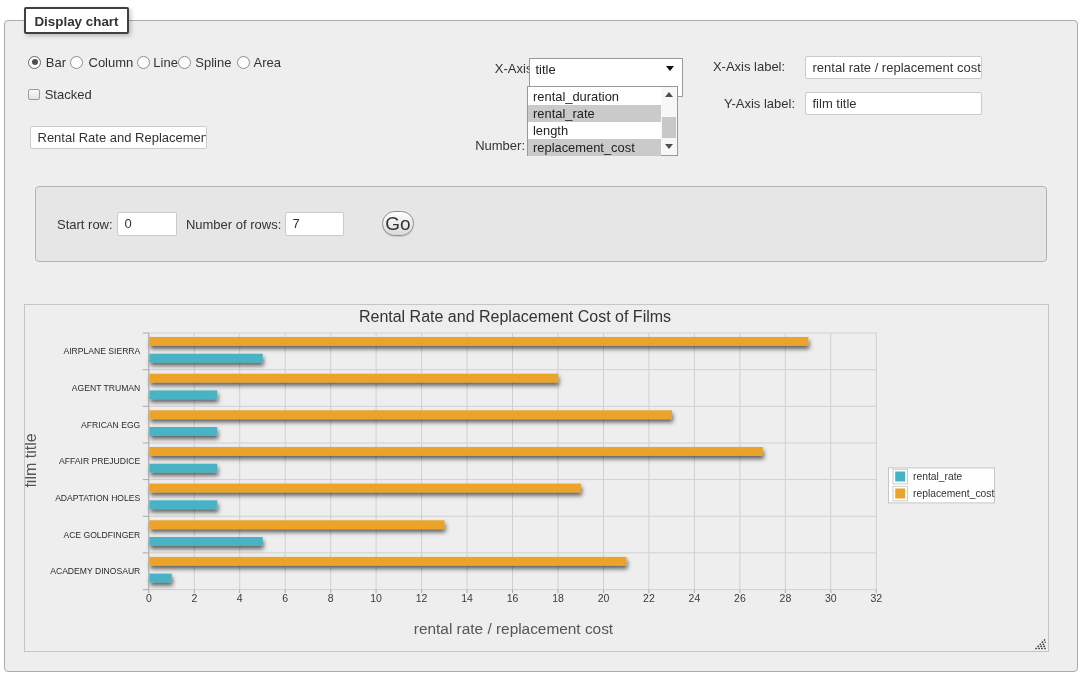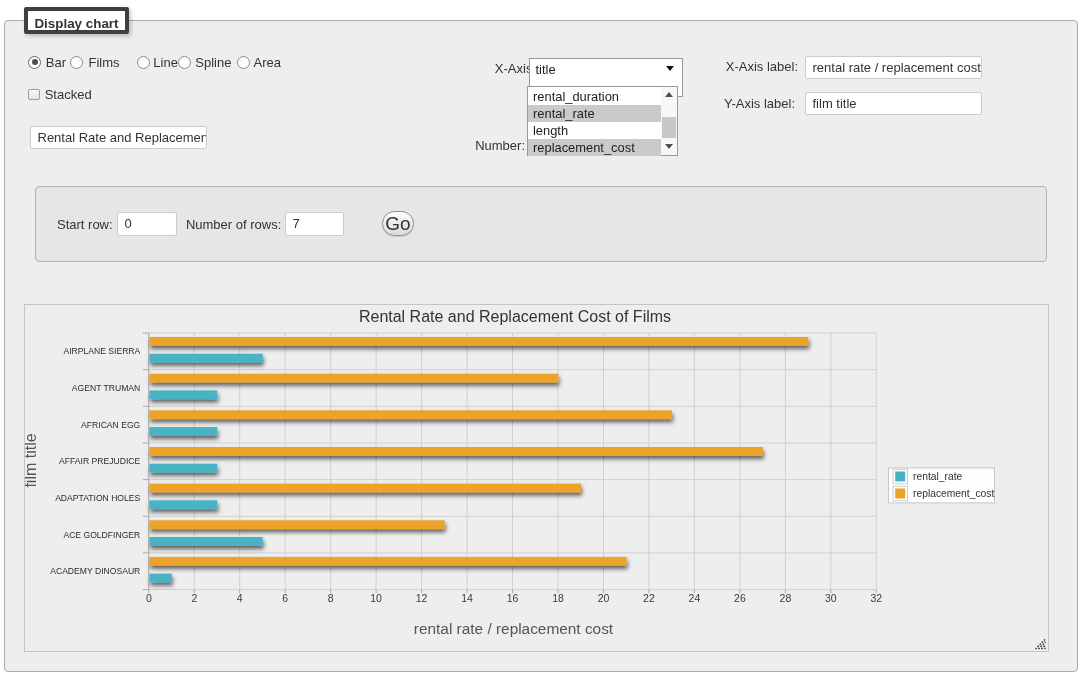--- a/index.html
+++ b/index.html
@@ -1,17 +1,17 @@
 <!DOCTYPE html>
 <html><head><meta charset="utf-8"><style>
 *{margin:0;padding:0;box-sizing:border-box}
 body{width:1081px;height:681px;background:#fff;font-family:"Liberation Sans",sans-serif;position:relative;overflow:hidden}
 .abs{position:absolute}
 .fs{left:4px;top:20px;width:1074px;height:652px;border:1px solid #ababab;border-radius:4px;background:#eeeeee}
-.leg{left:24px;top:7px;width:105px;height:27px;background:#fff;border:4px solid #404040;border-radius:2px;box-shadow:2px 2px 4px rgba(0,0,0,.22);line-height:25px;text-align:center;font-weight:bold;font-size:13.4px;color:#333}
+.leg{left:24px;top:7px;width:105px;height:27px;background:#fff;border:2px solid #404040;border-radius:2px;box-shadow:2px 2px 4px rgba(0,0,0,.22);line-height:25px;text-align:center;font-weight:bold;font-size:13.4px;color:#333}
 .t{font-size:13px;color:#333;line-height:14px}
 .radio{width:13px;height:13px;border:1px solid #8d8d8d;border-radius:50%;background:#fcfcfc}
 .radio.sel{border-color:#666}
 .radio.sel:after{content:"";position:absolute;left:2.5px;top:2.5px;width:6px;height:6px;border-radius:50%;background:#4e4e4e}
 .cb{width:11.5px;height:11.5px;border:1px solid #9c9c9c;border-radius:2px;background:linear-gradient(#f9f9f9,#e3e3e3)}
 .inp{background:#fff;border:1px solid #cbcbcb;border-radius:2px;font-size:13px;color:#333;line-height:21px;padding-left:6.5px;white-space:nowrap;overflow:hidden}
 .sel{background:#fff;border:1px solid #999;font-size:12.9px;color:#222;line-height:21px;padding-left:6px}
 .arr{width:0;height:0;border-left:4px solid transparent;border-right:4px solid transparent;border-top:5px solid #111}
 .panel{left:35px;top:186px;width:1012px;height:76px;background:#e6e6e6;border:1px solid #b2b2b2;border-radius:4px}
 .go{left:382px;top:211px;width:32px;height:25px;border:1px solid #8f8f8f;border-radius:13px;background:linear-gradient(#fefefe,#dadada);text-align:center;line-height:23px;font-size:19px;font-weight:normal;color:#333;box-shadow:0 1px 1px rgba(0,0,0,.12)}
@@ -20,21 +20,21 @@
 .optsel{background:#cacaca}
 .sb{left:661px;width:16px;background:#f7f7f7}
 .sbarr{width:0;height:0;border-left:4px solid transparent;border-right:4px solid transparent}
 </style></head><body>
 <div class="abs fs"></div>
 <div class="abs leg">Display chart</div>
 
 <div class="abs radio sel" style="left:28.4px;top:55.5px"></div>
 <div class="abs t" style="left:45.8px;top:55.5px">Bar</div>
 <div class="abs radio" style="left:70.1px;top:55.5px"></div>
-<div class="abs t" style="left:88.5px;top:55.5px">Films</div>
+<div class="abs t" style="left:88.5px;top:55.5px">Column</div>
 <div class="abs radio" style="left:136.6px;top:55.5px"></div>
 <div class="abs t" style="left:153.3px;top:55.5px">Line</div>
 <div class="abs radio" style="left:178.4px;top:55.5px"></div>
 <div class="abs t" style="left:195.3px;top:55.5px">Spline</div>
 <div class="abs radio" style="left:236.5px;top:55.5px"></div>
 <div class="abs t" style="left:253.5px;top:55.5px">Area</div>
 
 <div class="abs cb" style="left:28px;top:88.5px"></div>
 <div class="abs t" style="left:44.7px;top:87.5px">Stacked</div>
 
@@ -48,21 +48,21 @@
 <div class="abs opt" style="top:87.5px">rental_duration</div>
 <div class="abs opt optsel" style="top:104.5px">rental_rate</div>
 <div class="abs opt" style="top:121.5px">length</div>
 <div class="abs opt optsel" style="top:138.5px">replacement_cost</div>
 <div class="abs sb" style="top:87px;height:68px"></div>
 <div class="abs sbarr" style="left:665px;top:92px;border-bottom:5px solid #505050"></div>
 <div class="abs sbarr" style="left:665px;top:144px;border-top:5px solid #505050"></div>
 <div class="abs" style="left:662px;top:117px;width:14px;height:21px;background:#c8c8c8"></div>
 <div class="abs t" style="left:455px;width:70px;top:138.5px;text-align:right">Number:</div>
 
-<div class="abs t" style="left:700px;width:98px;top:60px;text-align:right">X-Axis label:</div>
+<div class="abs t" style="left:700px;width:98px;top:60px;text-align:center">X-Axis label:</div>
 <div class="abs inp" style="left:805px;top:55.5px;width:177px;height:23px">rental rate / replacement cost</div>
 <div class="abs t" style="left:724px;width:98px;top:96.5px;text-align:left">Y-Axis label:</div>
 <div class="abs inp" style="left:805px;top:91.5px;width:177px;height:23px">film title</div>
 
 <div class="abs panel"></div>
 <div class="abs t" style="left:57px;top:217.5px">Start row:</div>
 <div class="abs inp" style="left:117px;top:212px;width:60px;height:24px">0</div>
 <div class="abs t" style="left:185.9px;top:217.5px">Number of rows:</div>
 <div class="abs inp" style="left:285px;top:212px;width:59px;height:24px">7</div>
 <div class="abs go">Go</div>

